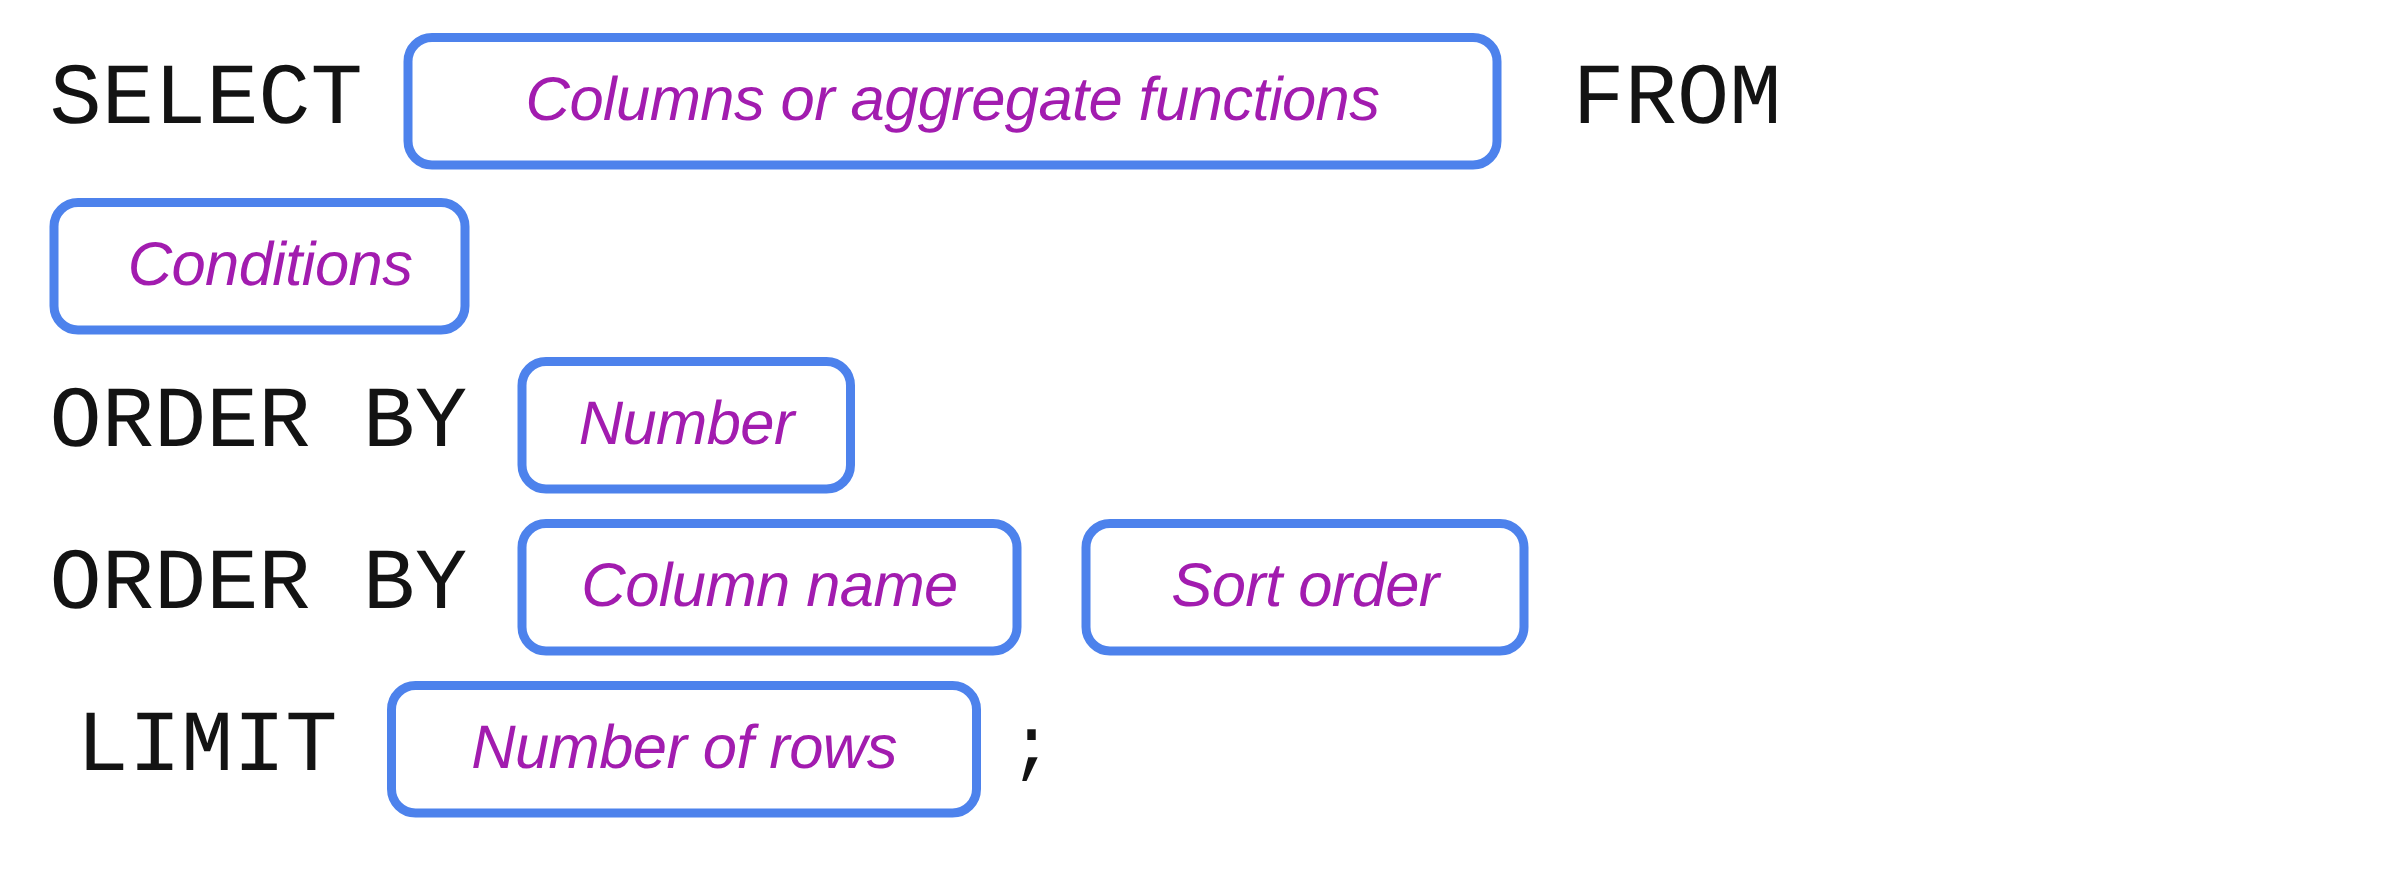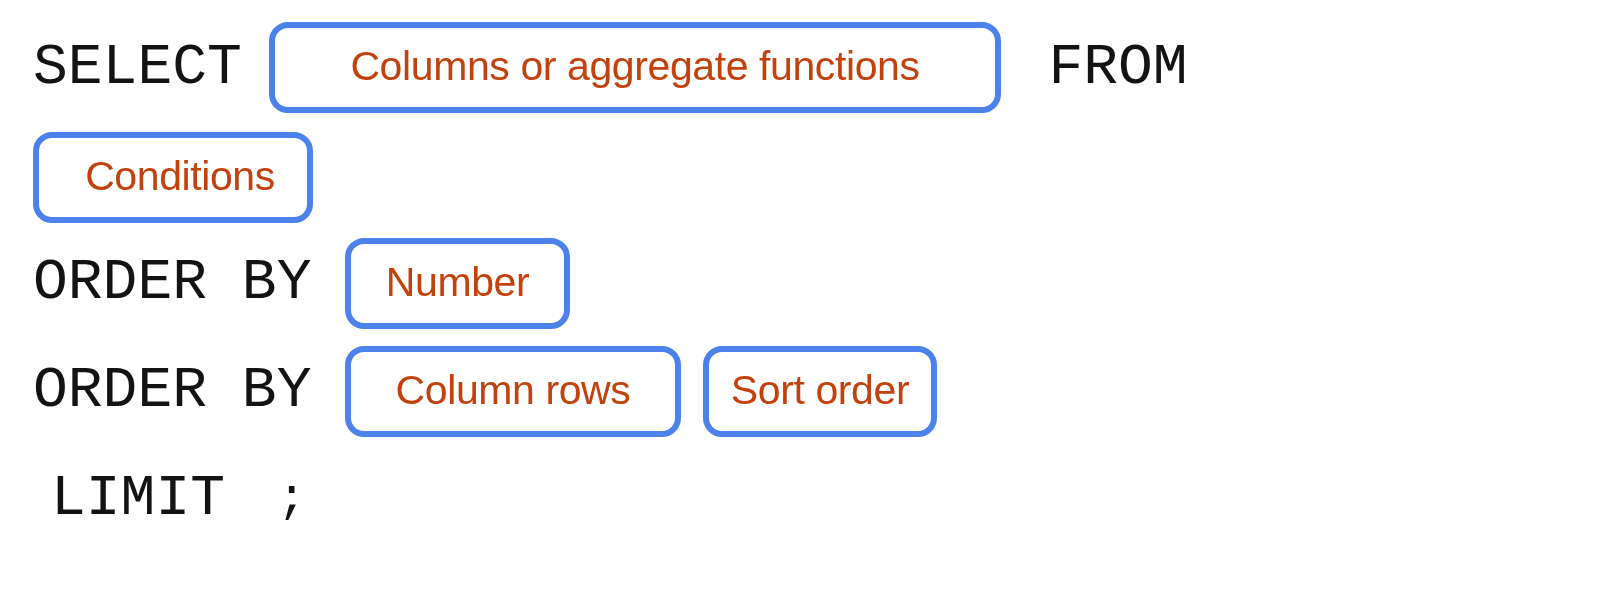--- a/index.html
+++ b/index.html
@@ -49,25 +49,26 @@
     border: 6px solid #4d82ec;
     border-radius: 19px;
     height: 91px;
     padding: 0 22px;
   }
 
   .slot-label {
     font-family: "Liberation Sans", sans-serif;
     font-size: 41px;
     font-weight: 500;
-    color: #c2410c;
+    color: #a21caf;
     line-height: 1;
     letter-spacing: -0.4px;
     position: relative;
     top: -1px;
+    font-style: italic;
   }
 
   .terminator {
     font-family: "Liberation Mono", "DejaVu Sans Mono", monospace;
     font-size: 49px;
     font-weight: 400;
     color: #131313;
     line-height: 1;
   }
 
@@ -85,21 +86,21 @@
 
   
   #row-group { top: 240px; height: 86px; left: 33px; }
   #row-group .sql-keyword { width: 312px; }
   #row-group .slot { width: 225px; }
 
   
   #row-order { top: 348px; height: 86px; left: 33px; }
   #row-order .sql-keyword { width: 312px; }
   #row-order .slot.slot-column-name { width: 336px; }
-  #row-order .slot.slot-sort-order { width: 234px; margin-left: 22px; }
+  #row-order .slot.slot-sort-order { width: 298px; margin-left: 40px; }
 
   
   #row-limit { top: 455px; height: 88px; left: 51px; }
   #row-limit .sql-keyword { width: 207px; }
   #row-limit .slot { width: 396px; }
   #row-limit .terminator { margin-left: 19px; }
 </style>
 </head>
 <body>
 
@@ -122,25 +123,28 @@
   <div class="sql-row" id="row-group">
     <span class="sql-keyword">ORDER BY</span>
     <span class="slot slot-group-columns">
       <span class="slot-label">Number</span>
     </span>
   </div>
 
   <div class="sql-row" id="row-order">
     <span class="sql-keyword">ORDER BY</span>
     <span class="slot slot-column-name">
-      <span class="slot-label">Column rows</span>
+      <span class="slot-label">Column name</span>
     </span>
     <span class="slot slot-sort-order">
       <span class="slot-label">Sort order</span>
     </span>
   </div>
 
   <div class="sql-row" id="row-limit">
     <span class="sql-keyword">LIMIT</span>
+    <span class="slot slot-number-of-rows">
+      <span class="slot-label">Number of rows</span>
+    </span>
     <span class="terminator">;</span>
   </div>
 
 </div>
 
 </body></html>

